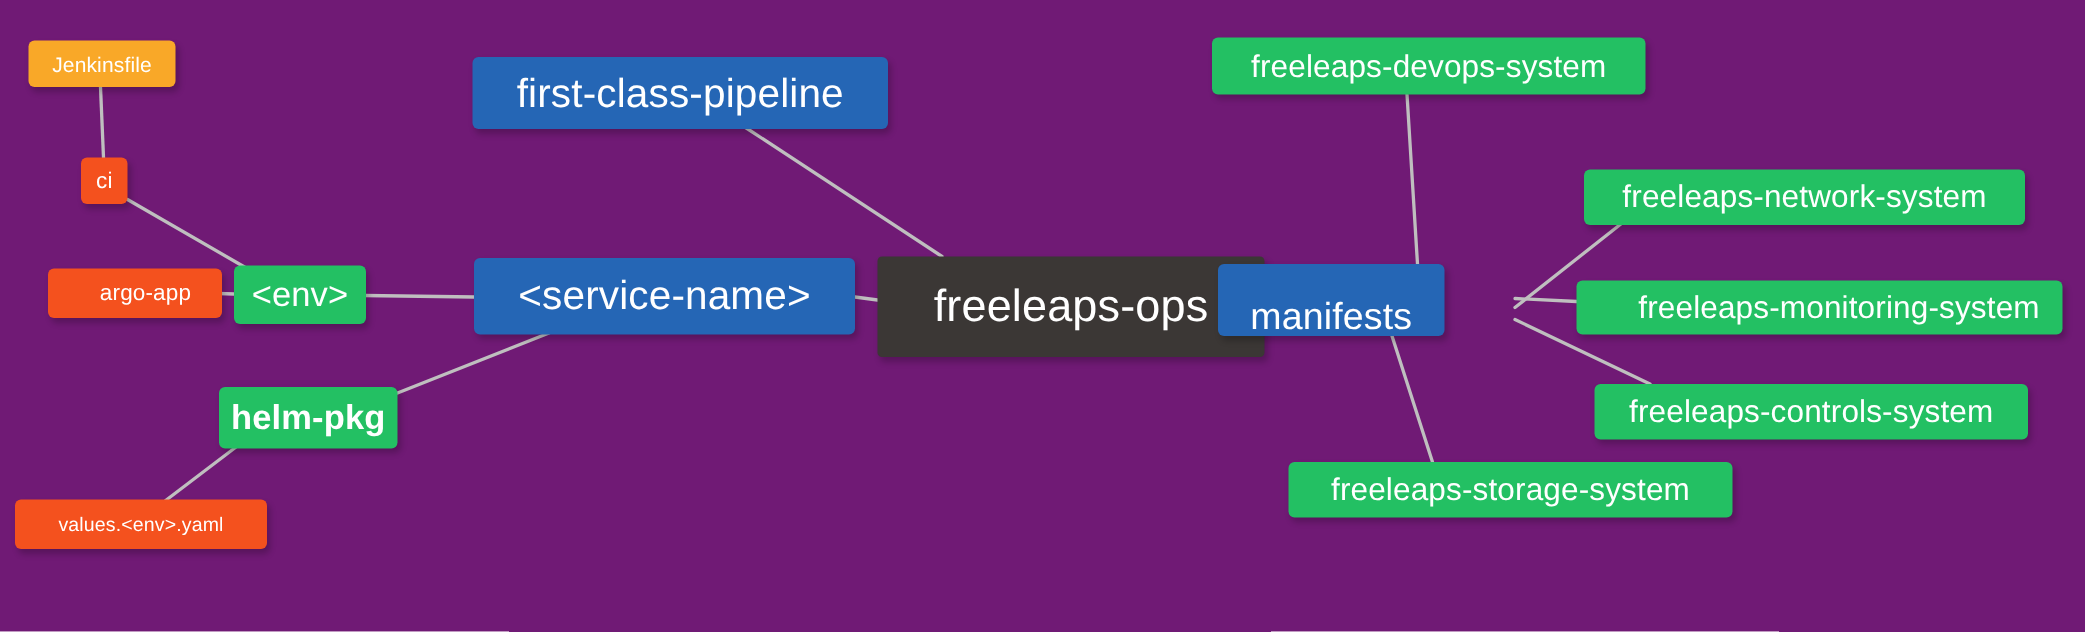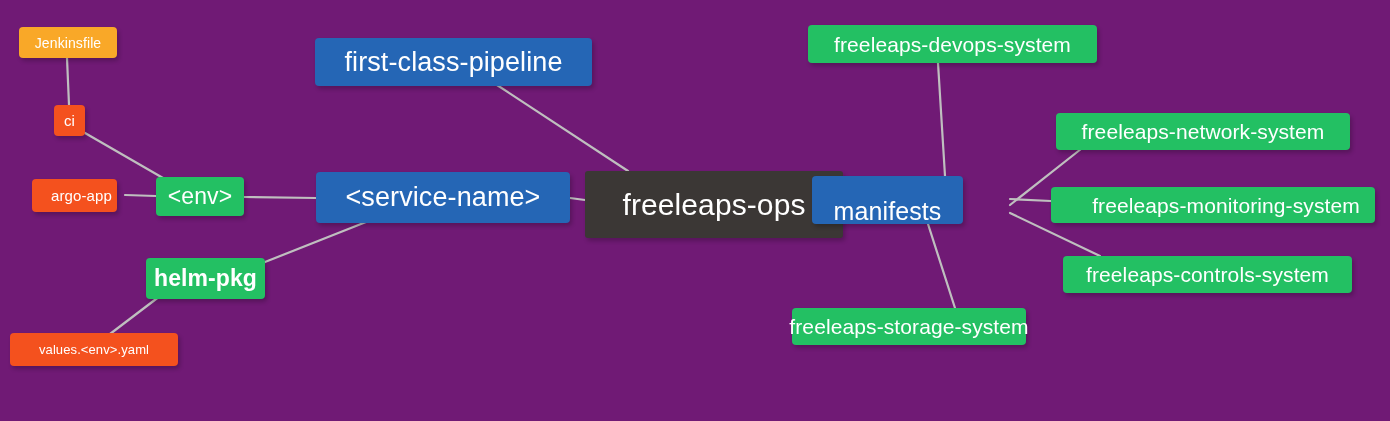--- a/index.html
+++ b/index.html
@@ -99,21 +99,21 @@
   </svg>
 
   <div class="node node-orange" style="left:19px; top:27px; width:98px; height:31px;">
     <span>Jenkinsfile</span>
   </div>
 
   <div class="node node-red" style="left:54px; top:105px; width:31px; height:31px;">
     <span>ci</span>
   </div>
 
-  <div class="node node-red" style="left:32px; top:179px; width:85px; height:33px;padding-left:24px;">
+  <div class="node node-red" style="left:32px; top:179px; width:116px; height:33px;padding-left:24px;">
     <span>argo-app</span>
   </div>
 
   <div class="node node-green-md" style="left:156px; top:177px; width:88px; height:39px;justify-content:center;">
     <span>&lt;env&gt;</span>
   </div>
 
   <div class="node node-green-md" style="left:146px; top:258px; width:119px; height:41px;font-weight:bold;">
     <span>helm-pkg</span>
   </div>
@@ -147,17 +147,17 @@
   </div>
 
   <div class="node node-green" style="left:1051px; top:187px; width:324px; height:36px;padding-left:36px;">
     <span>freeleaps-monitoring-system</span>
   </div>
 
   <div class="node node-green" style="left:1063px; top:256px; width:289px; height:37px;">
     <span>freeleaps-controls-system</span>
   </div>
 
-  <div class="node node-green" style="left:792px; top:308px; width:234px; height:37px;text-align:right;">
+  <div class="node node-green" style="left:859px; top:308px; width:296px; height:37px;text-align:right;">
     <span>freeleaps-storage-system</span>
   </div>
 
 </div>
 
 </body></html>

